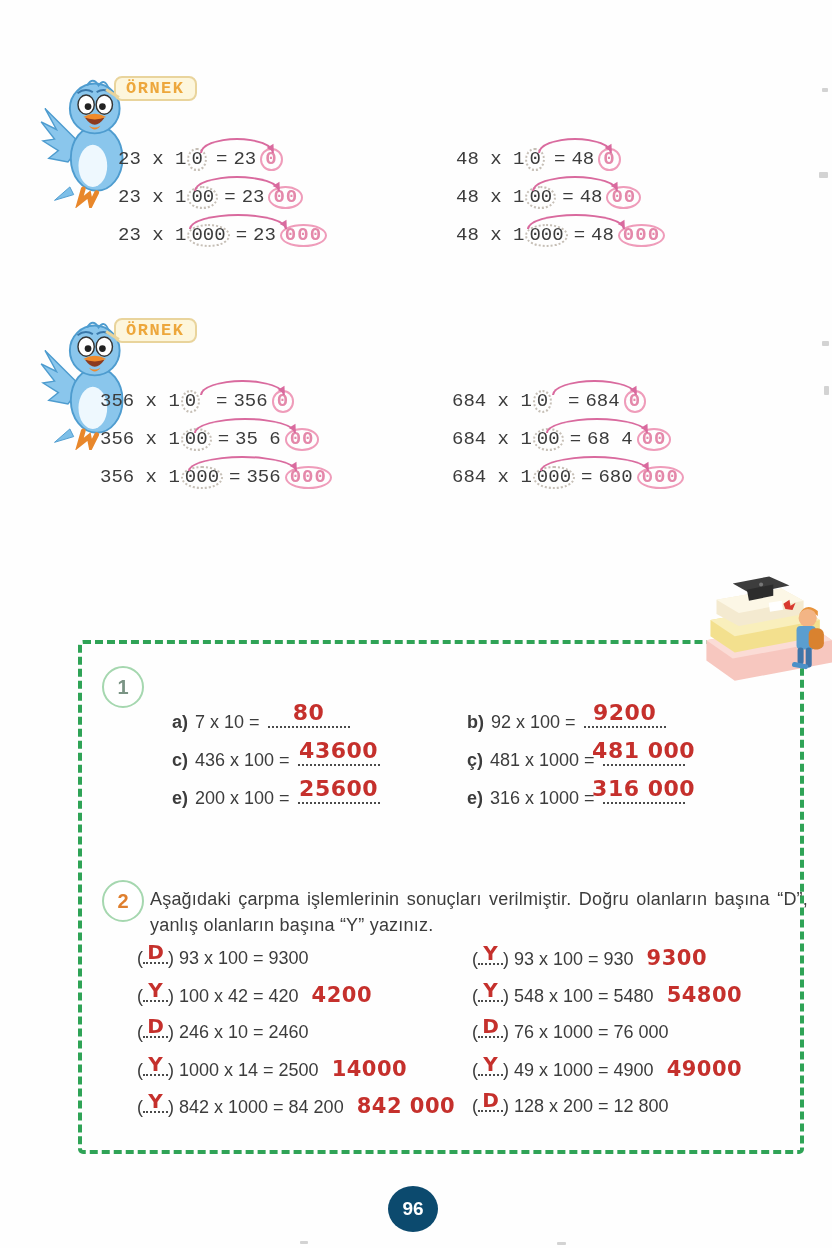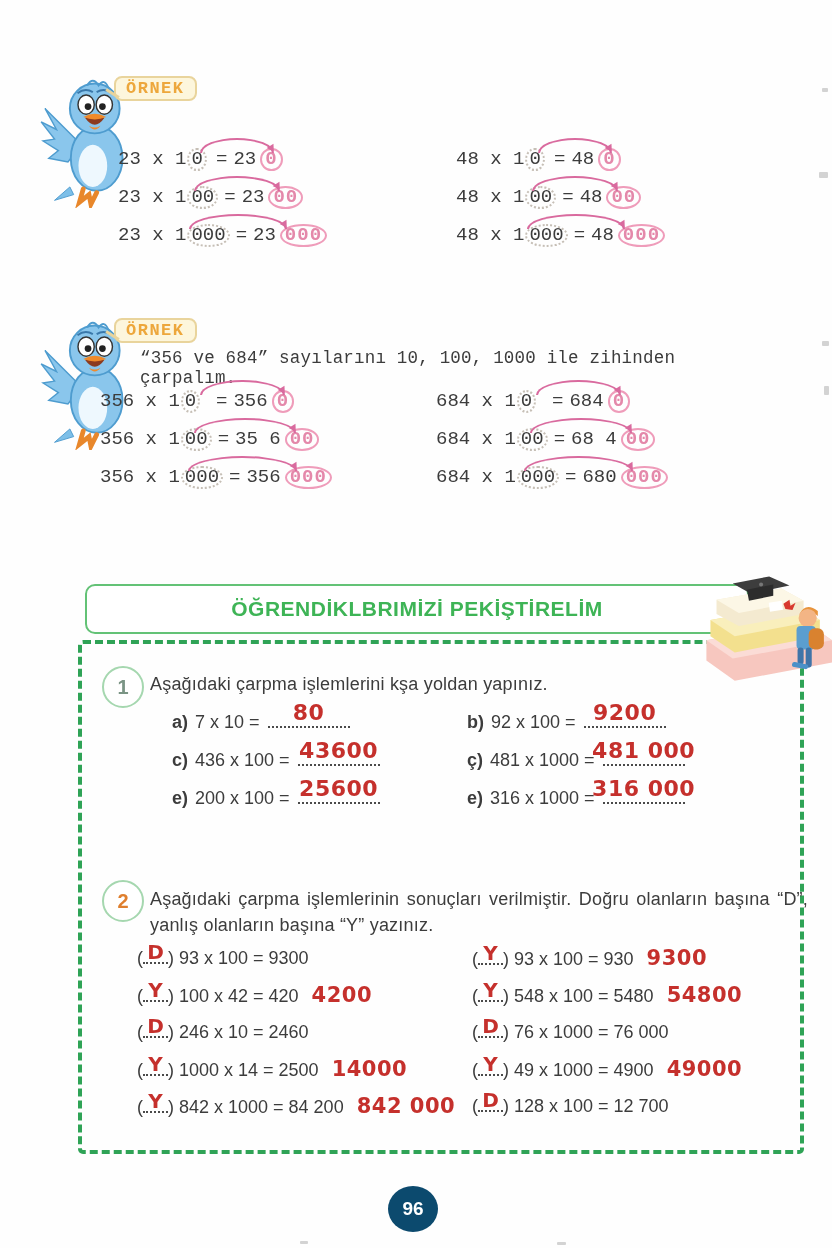--- a/index.html
+++ b/index.html
@@ -11,21 +11,21 @@
   #ex-a{top:70px;}
   #ex-b{top:312px;}
   .bird{position:absolute;left:40px;top:4px;width:98px;height:134px;}
   .ornek{position:absolute;left:114px;top:6px;background:#fdf6dc;border:2px solid #e9d49c;border-radius:8px;
          padding:1px 10px;color:#eda73c;font-weight:bold;font-size:17px;letter-spacing:1.5px;}
   .ornek::before{content:"";position:absolute;left:-12px;bottom:1px;width:15px;height:2.5px;background:#e9d49c;
          transform:rotate(32deg);transform-origin:right center;}
   .intro{position:absolute;left:140px;top:36px;font-size:17.5px;letter-spacing:.2px;}
   .eqcol{position:absolute;top:78px;}
   .c1a{left:118px;} .c2a{left:456px;}
-  .c1b{left:100px;} .c2b{left:436px;}
+  .c1b{left:100px;} .c2b{left:452px;}
 
   .eq-row{position:relative;display:flex;align-items:baseline;height:26px;margin-bottom:12px;
           font-size:19px;white-space:nowrap;}
   .eq-a{display:inline-block;text-align:left;min-width:92px;}
   .wide .eq-a{min-width:110px;}
   .eq-s{margin:0 6px;}
   .mz{display:inline-block;border:2px dotted #c6bfb6;border-radius:50%;padding:0 2px;margin-left:1px;line-height:19px;}
   .rz{display:inline-block;border:2px solid #ef9cba;border-radius:50%;padding:0 3px;margin-left:4px;
       color:#e488aa;font-weight:600;line-height:19px;letter-spacing:1px;}
   .arc{position:absolute;top:-10px;height:13px;border:2px solid #d96a9e;border-bottom:none;
@@ -163,21 +163,20 @@
       <circle cx="49" cy="34" r="3.5" fill="#222"></circle>
         <circle cx="64" cy="34" r="3.5" fill="#222"></circle>
       <path d="M38 20 Q46 14 54 19" stroke="#3a78aa" stroke-width="2" fill="none"></path>
       <path d="M58 19 Q66 14 74 20" stroke="#3a78aa" stroke-width="2" fill="none"></path>
       <path d="M46 46 Q56 40 66 46 Q56 60 46 46 Z" fill="#8c3b1f"></path>
       <path d="M44 45 Q56 38 68 45 Q56 50 44 45 Z" fill="#f08a2a"></path>
       <path d="M50 54 Q56 58 62 54 Q56 62 50 54 Z" fill="#f08a2a"></path>
       <path d="M44 120 L40 134 L50 126 L52 136 L58 124" stroke="#e8872b" stroke-width="5" fill="none" stroke-linecap="round"></path>
     </svg>
     <div class="ornek">ÖRNEK</div>
-    <div class="intro">“356 ve 684” sayılarını 10, 100, 1000 ile zihinden çarpalım.</div>
 
     <div class="eqcol c1b">
       <div class="eq-row">
         <span class="eq-a"><span>356 x 1</span><span class="mz">0</span></span>
         <span class="eq-s">=</span>
         <span>356</span>
         <span class="rz">0</span>
         <span class="arc" style="left: 99.782px; width: 80.8984px;"></span>
       </div>
       <div class="eq-row">
@@ -214,23 +213,20 @@
       <div class="eq-row">
         <span class="eq-a"><span>684 x 1</span><span class="mz">000</span></span>
         <span class="eq-s">=</span>
         <span>680</span>
         <span class="rz">000</span>
         <span class="arc" style="left: 88.1633px; width: 105.236px;"></span>
       </div>
     </div>
   </div>
 
-  <div id="header-box">
-    <div id="header-title">ÖĞRENDİKLBRIMİZİ PEKİŞTİRELİM</div>
-  </div>
 
   <svg class="deco" viewBox="0 0 154 148">
     <path d="M30 96 L128 78 L154 96 L154 118 L58 136 L30 116 Z" fill="#f7c7bf"></path>
     <path d="M30 96 L128 78 L154 96 L56 114 Z" fill="#fbdcd6"></path>
     <path d="M34 76 L118 61 L142 76 L142 92 L58 108 L34 92 Z" fill="#f3e08e"></path>
     <path d="M34 76 L118 61 L142 76 L58 92 Z" fill="#f9efbc"></path>
     <path d="M40 56 L104 45 L126 57 L126 70 L62 82 L40 70 Z" fill="#f4ead0"></path>
     <path d="M40 56 L104 45 L126 57 L62 69 Z" fill="#fcf7e6"></path>
     <path d="M56 40 L92 33 L112 42 L74 50 Z" fill="#3d3d3d"></path>
     <path d="M70 46 L96 41 L96 52 L72 57 Z" fill="#2c2c2c"></path>
@@ -243,21 +239,20 @@
     <rect x="131" y="84" width="15" height="21" rx="6" fill="#d9822f"></rect>
     <path d="M123 106 L123 117 M131 106 L131 120" stroke="#3f74a8" stroke-width="6" stroke-linecap="round"></path>
     <path d="M117 120 l11 2" stroke="#4a90c8" stroke-width="5" stroke-linecap="round"></path>
   </svg>
 
   <div id="worksheet">
 
     <div class="qnum" id="q1-badge">
         <span>1</span>
       </div>
-    <div class="instr" id="q1-instr">Aşağıdaki çarpma işlemlerini kşa yoldan yapınız.</div>
 
     <div class="x1col" id="x1-left">
       <div class="x1-item">
         <span class="x1-label">a)</span>
         <span>7 x 10 =</span>
         <span class="dotline">
             <span class="hand">80</span>
           </span>
       </div>
       <div class="x1-item">
@@ -389,21 +384,21 @@
           <span>)</span>
         <span class="x2-text">49 x 1000 = 4900</span>
         <span class="fix">49000</span>
       </div>
       <div class="x2-item">
         <span>(</span>
           <span class="dotmark">
             <span class="hand2">D</span>
           </span>
           <span>)</span>
-        <span class="x2-text">128 x 100 = 12 700</span>
+        <span class="x2-text">128 x 200 = 12 800</span>
         <span class="fix"></span>
       </div>
     </div>
   </div>
 
   <div id="pagenum">
       <span>96</span>
     </div>
 
   <div class="art" style="left:822px;top:88px;width:6px;height:4px"></div>

